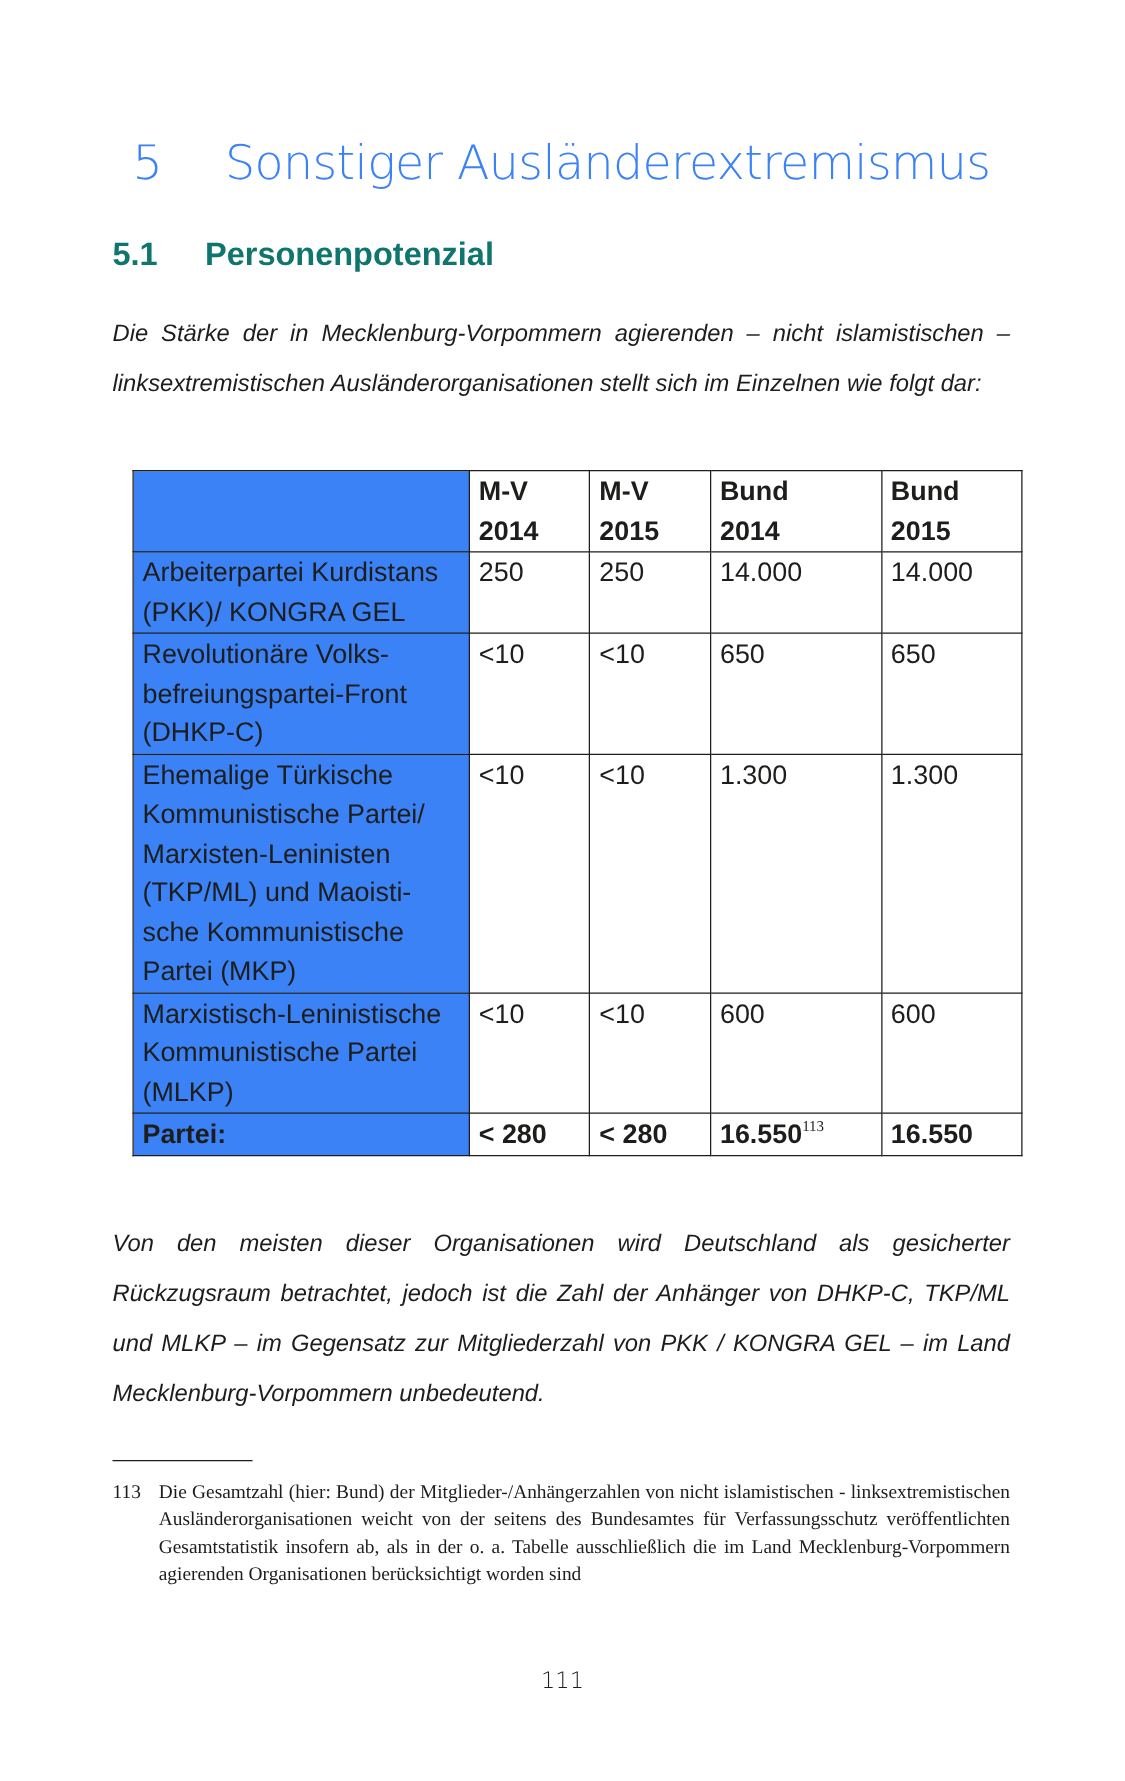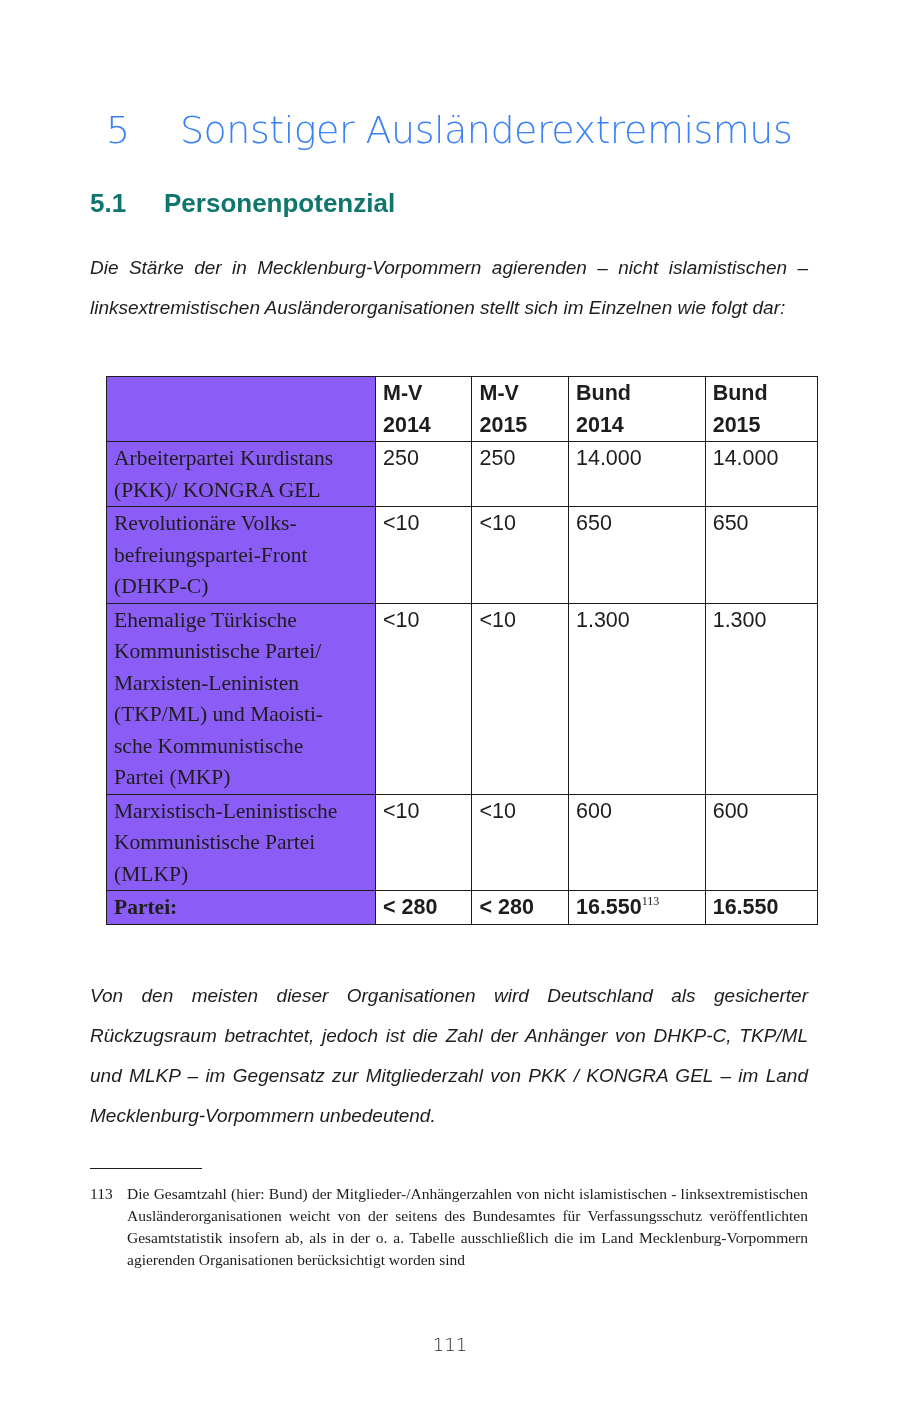--- a/index.html
+++ b/index.html
@@ -6,21 +6,21 @@
   body { width: 900px; height: 1425px; position: relative; overflow: hidden; font-family: "DejaVu Sans", sans-serif; color: #1d1d1b; }
   .h1 { position: absolute; left: 106px; top: 108px; font-size: 38px; font-weight: 300; color: #3b82f6; letter-spacing: -0.5px; font-family: "DejaVu Sans", sans-serif; white-space: nowrap; }
   .h1 .num { display: inline-block; width: 74px; }
   .h2 { position: absolute; left: 90px; top: 188px; font-size: 26px; font-weight: bold; color: #0f766e; font-family: "Liberation Sans", sans-serif; white-space: nowrap; }
   .h2 .num { display: inline-block; width: 74px; }
   .para { position: absolute; left: 90px; width: 718px; font-size: 19px; line-height: 40px; text-align: justify; font-family: "Liberation Sans", sans-serif; font-style: italic; }
   .p1 { top: 248px; }
   .p2 { top: 976px; }
   table.data { position: absolute; left: 90px; top: 376px; width: 712px; border-collapse: collapse; font-family: "Liberation Sans", sans-serif; font-size: 21.5px; line-height: 31.5px; margin-left: 16px; }
   table.data td, table.data th { border: 1.5px solid #1d1d1b; vertical-align: top; padding: 1px 7px 0 7px; text-align: left; }
-  table.data .rowlabel { background: #8b5cf6; width: 254px; font-family: Liberation Serif, serif; }
+  table.data .rowlabel { background: #3b82f6; width: 254px; }
   table.data th { font-weight: bold; }
   table.data tr.total td { font-weight: bold; }
   table.data sup { font-size: 12px; font-weight: normal; font-family: "Liberation Serif", serif; vertical-align: 9px; line-height: 0; }
   .fn-rule { position: absolute; left: 90px; top: 1168px; width: 112px; height: 1px; background: #1d1d1b; }
   .footnote { position: absolute; left: 90px; top: 1183px; width: 718px; font-family: "Liberation Serif", serif; font-size: 15.5px; line-height: 22px; }
   .footnote .fn-num { position: absolute; left: 0; top: 0; }
   .footnote .fn-text { margin-left: 37px; text-align: justify; }
   .pagenum { position: absolute; left: 0; width: 900px; top: 1334px; text-align: center; font-size: 18px; font-family: "DejaVu Sans", sans-serif; font-weight: 300; color: #1d1d1b; }
 </style>
 </head>

